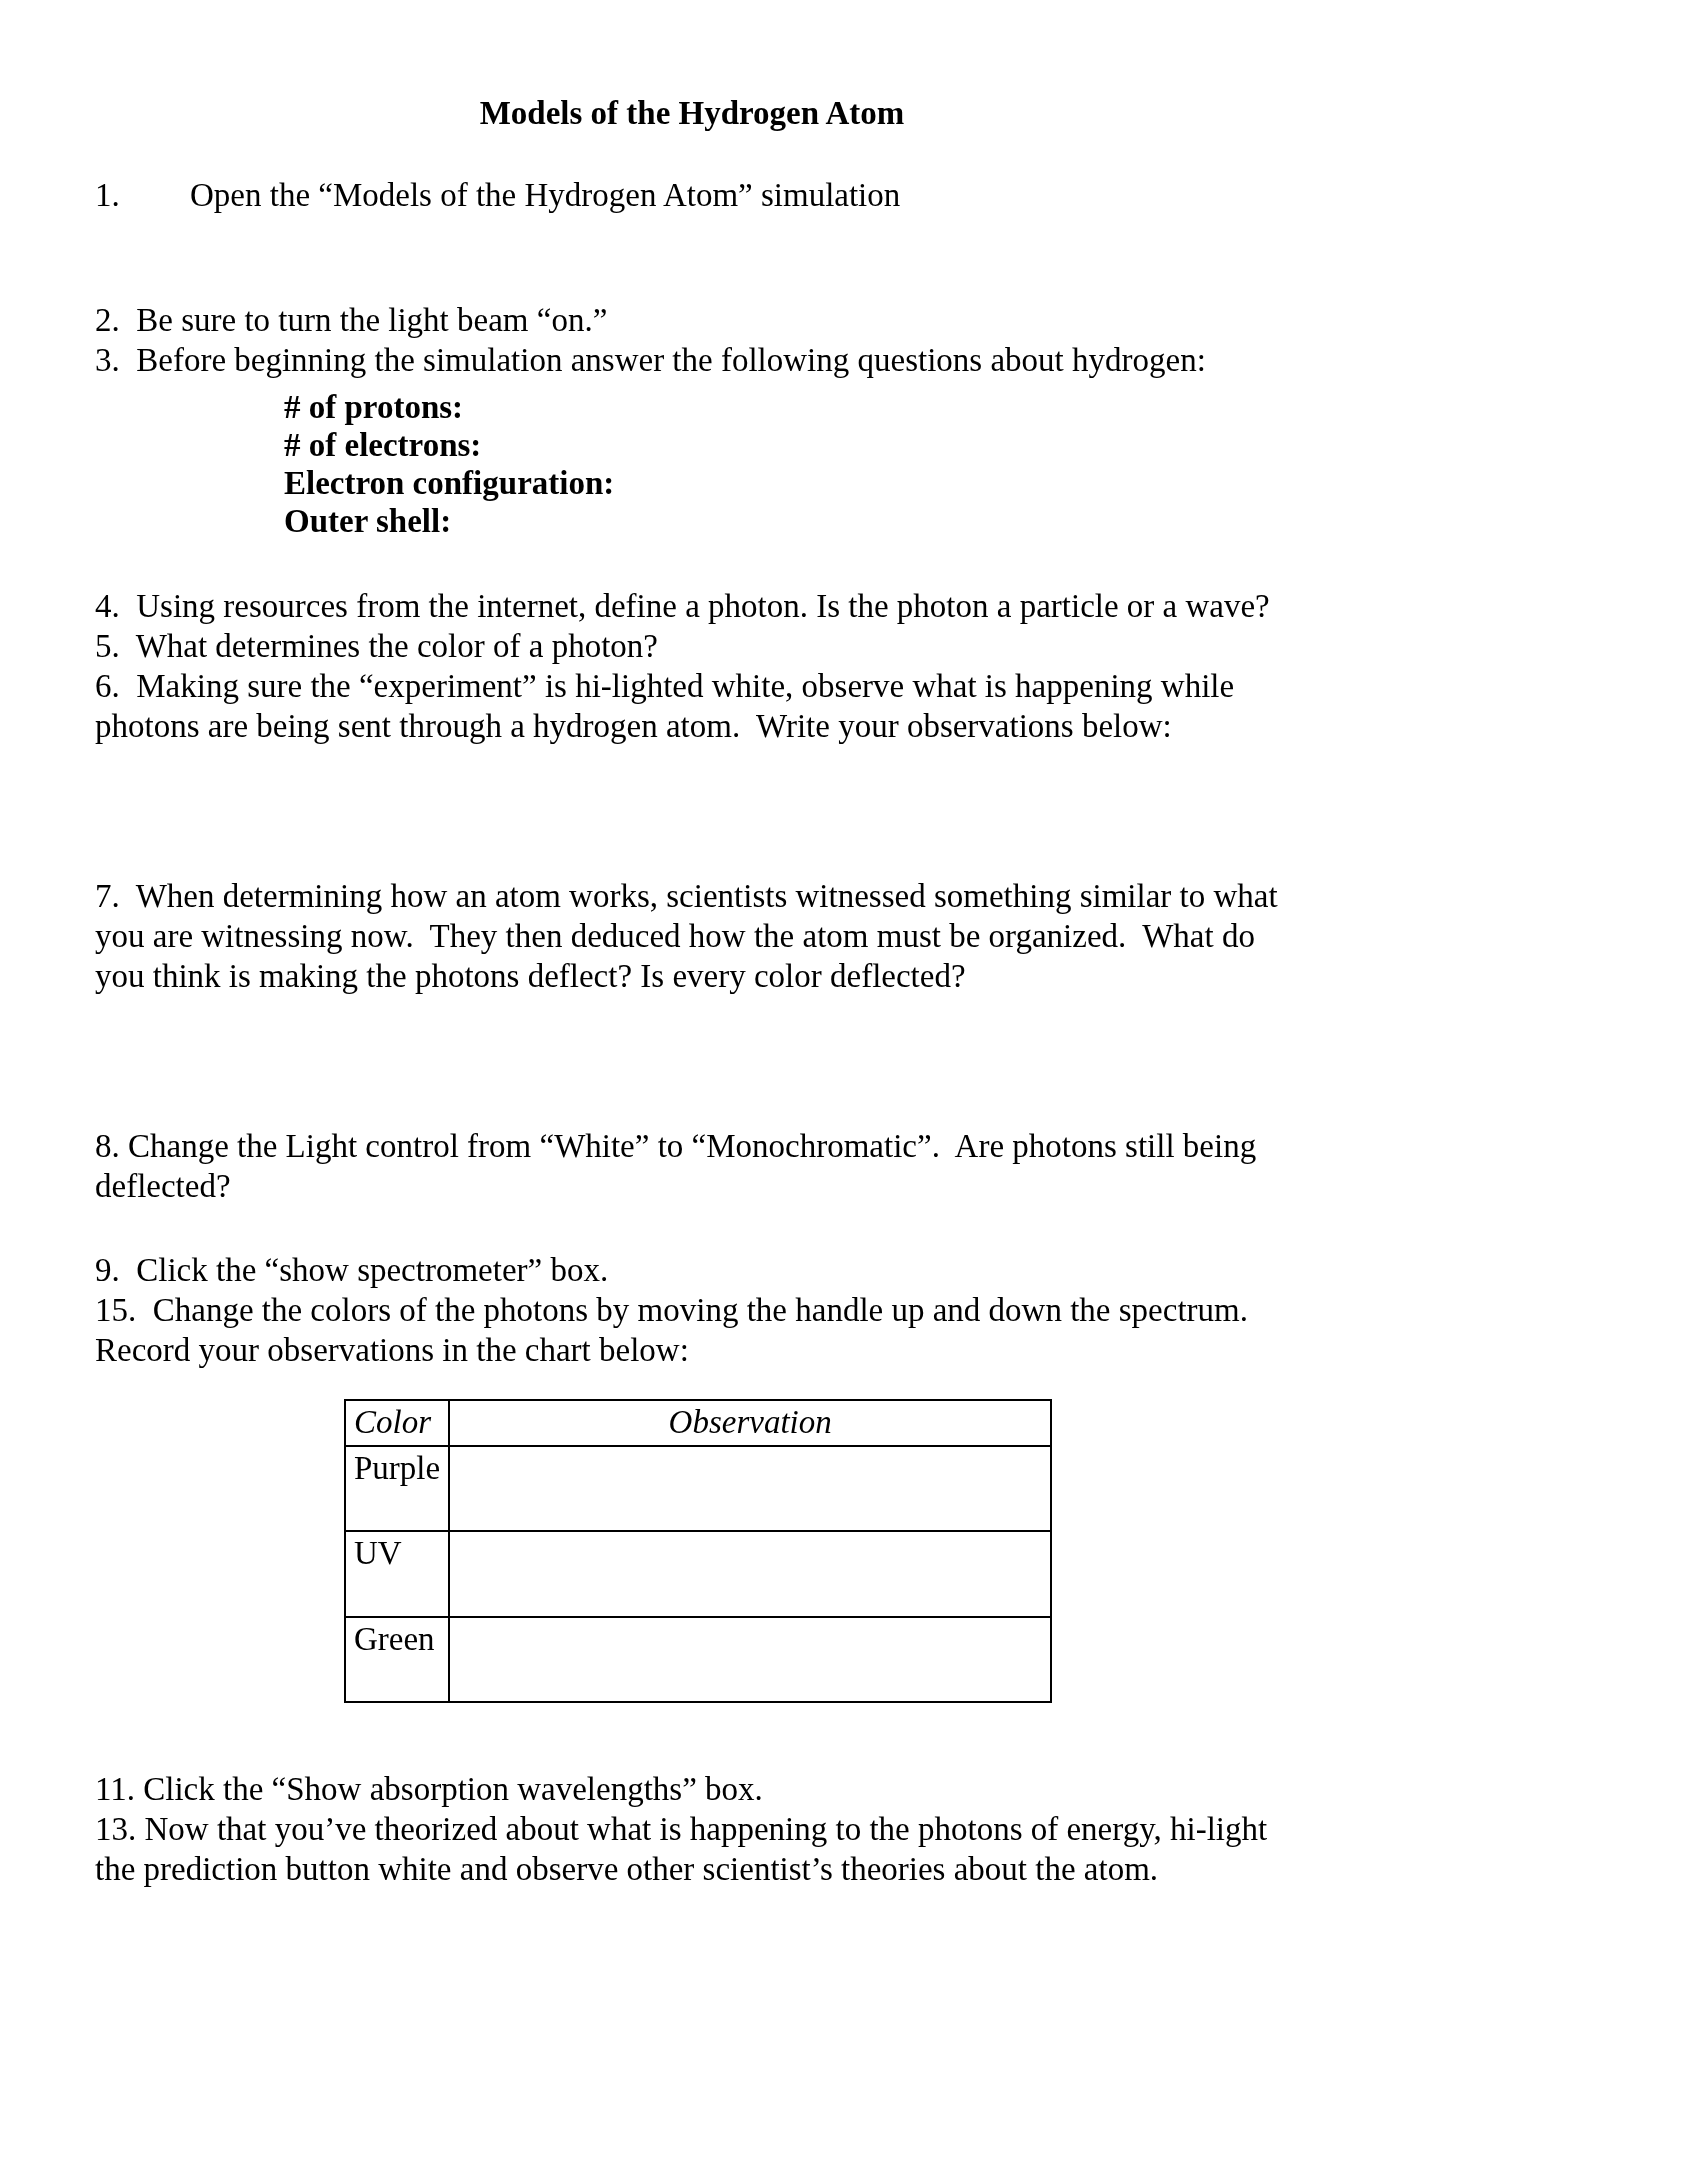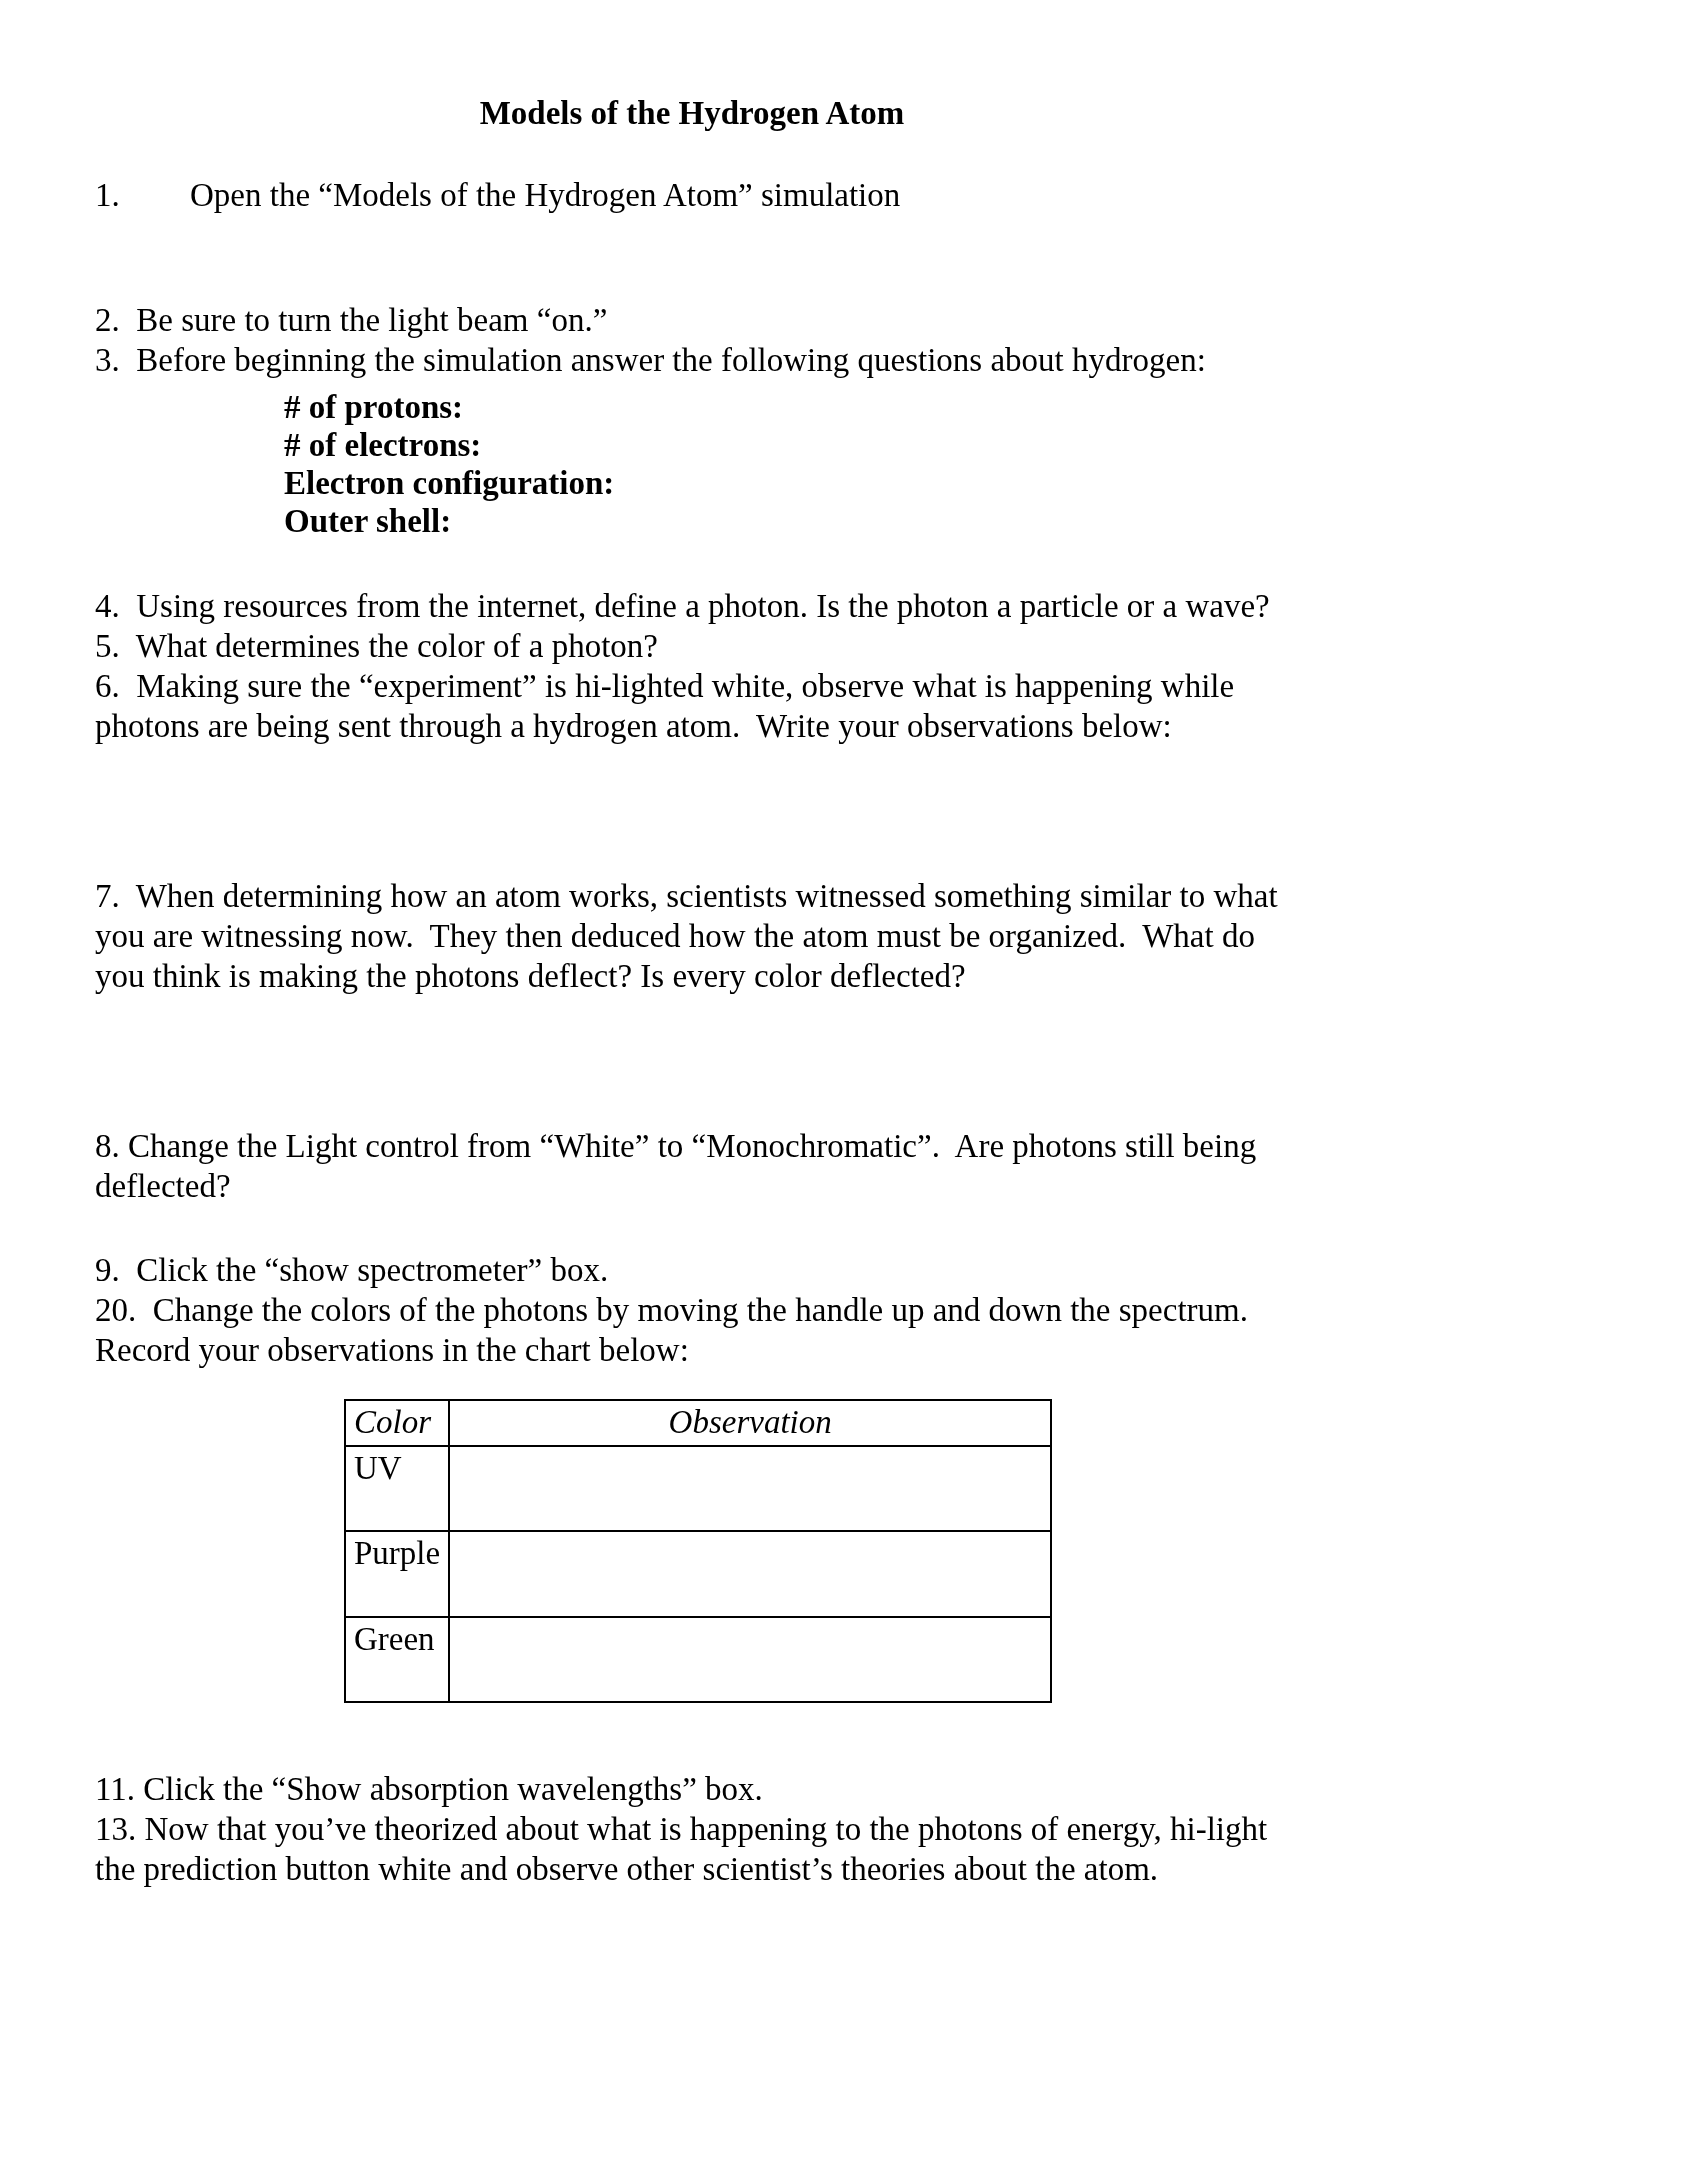--- a/index.html
+++ b/index.html
@@ -83,38 +83,38 @@
 
   <p style="margin-top:46px">4.  Using resources from the internet, define a photon. Is the photon a particle or a wave?</p>
   <p>5.  What determines the color of a photon?</p>
   <p>6.  Making sure the “experiment” is hi-lighted white, observe what is happening while photons are being sent through a hydrogen atom.  Write your observations below:</p>
 
   <p style="margin-top:130px">7.  When determining how an atom works, scientists witnessed something similar to what you are witnessing now.  They then deduced how the atom must be organized.  What do you think is making the photons deflect? Is every color deflected?</p>
 
   <p style="margin-top:130px">8. Change the Light control from “White” to “Monochromatic”.  Are photons still being deflected?</p>
 
   <p style="margin-top:44px">9.  Click the “show spectrometer” box.</p>
-  <p>20.  Change the colors of the photons by moving the handle up and down the spectrum.  Record your observations in the chart below:</p>
+  <p>15.  Change the colors of the photons by moving the handle up and down the spectrum.  Record your observations in the chart below:</p>
 
   <table class="obs" style="margin-top:29px">
     <colgroup>
       <col class="col-color">
       <col class="col-obs">
     </colgroup>
     <tbody>
       <tr class="hdr">
         <td>Color</td>
         <td class="obs-hd">Observation</td>
       </tr>
       <tr class="row">
-        <td>UV</td>
+        <td>Purple</td>
         <td></td>
       </tr>
       <tr class="row">
-        <td>Purple</td>
+        <td>UV</td>
         <td></td>
       </tr>
       <tr class="row">
         <td>Green</td>
         <td></td>
       </tr>
     </tbody>
   </table>
 
   <p style="margin-top:66px">11. Click the “Show absorption wavelengths” box.</p>

